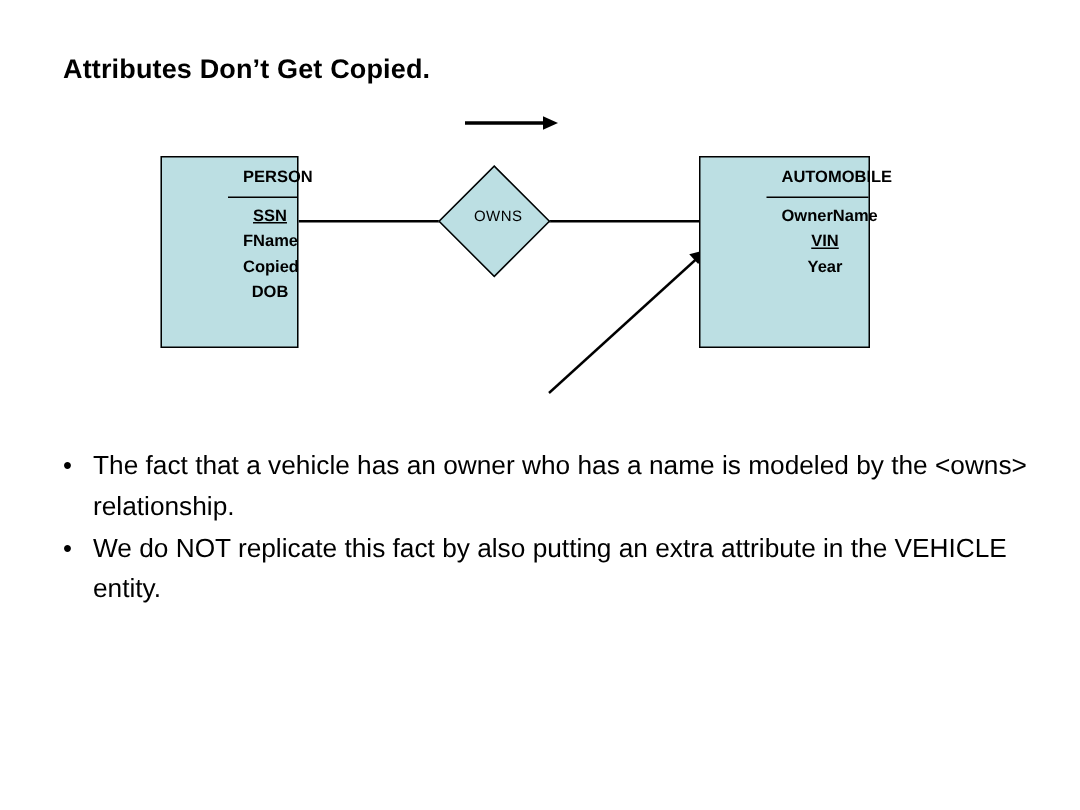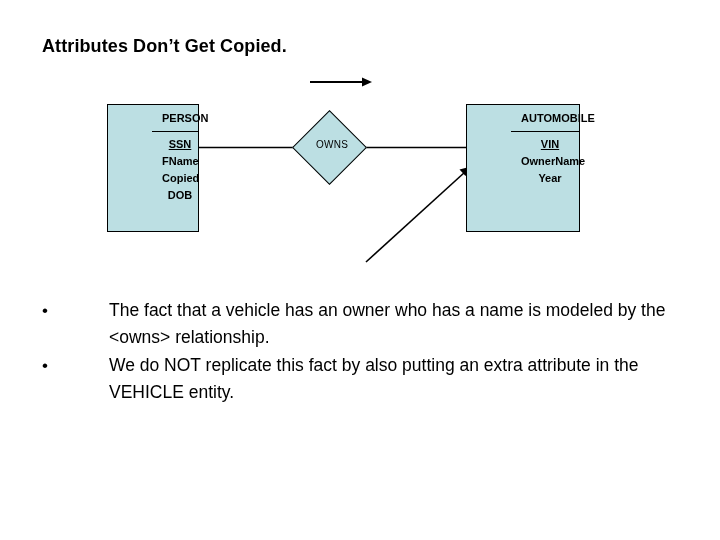--- a/index.html
+++ b/index.html
@@ -129,21 +129,20 @@
   .bullet-marker {
     width: 26px;
     flex: 0 0 26px;
     text-align: left;
     padding-left: 6px;
     box-sizing: border-box;
     font-size: 17px;
   }
   .bullet-text {
     flex: 1 1 auto;
-    margin-left: 47px;
   }
 </style>
 </head>
 <body>
 
 <div id="slide">
 
   <div id="slide-title">Attributes Don’t Get Copied.</div>
 
   <div id="er-diagram">
@@ -171,22 +170,22 @@
         <div class="attr key">SSN</div>
         <div class="attr">FName</div>
         <div class="attr">Copied</div>
         <div class="attr">DOB</div>
       </div>
     </div>
 
     <div class="entity-box" id="automobile-box">
       <div class="entity-header">AUTOMOBILE</div>
       <div class="entity-attrs">
+        <div class="attr">OwnerName</div>
         <div class="attr key">VIN</div>
-        <div class="attr">OwnerName</div>
         <div class="attr">Year</div>
       </div>
     </div>
 
     <div id="owns-diamond"></div>
     <div id="owns-label">OWNS</div>
 
 
   </div>
 

